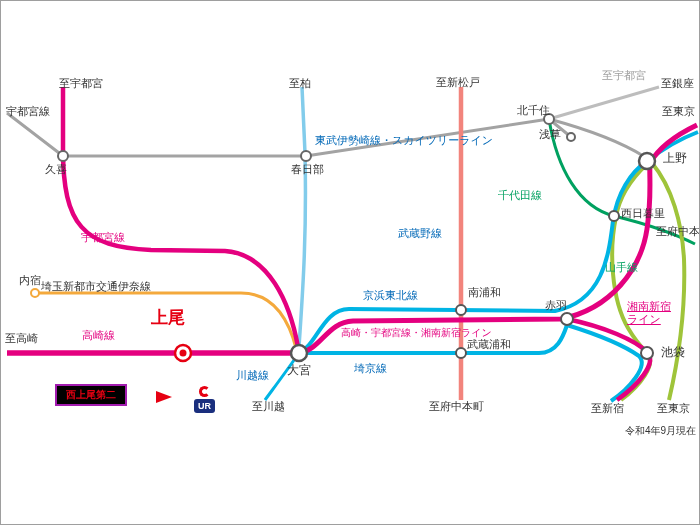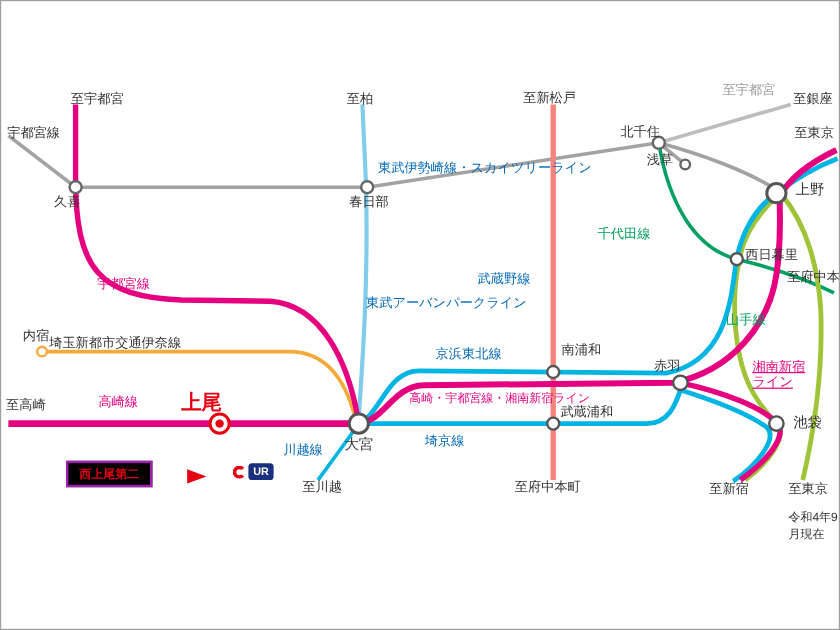--- a/index.html
+++ b/index.html
@@ -19,39 +19,39 @@
     white-space:nowrap;
     line-height:1.15;
     z-index:5;
   }
   .lbl.blue{color:#0068b7;}
   .lbl.magenta{color:#e4007f;}
   .lbl.green{color:#00a160;}
   .lbl.graytxt{color:#9d9d9d;}
   .lbl.big{font-size:12px;}
   .lbl.small10{font-size:10px;}
-  .lbl.ageo{color:#e60012;font-weight:bold;font-size:17px;margin-top:18px;}
+  .lbl.ageo{color:#e60012;font-weight:bold;font-size:17px;}
   .lbl.wrap{white-space:normal;width:48px;text-decoration:underline;}
   .callout{
     position:absolute;left:54px;top:383px;
     border:2px solid #a21caf;background:#000000;
     color:#e60012;font-weight:bold;font-size:10px;
     padding:2px 9px;z-index:6;white-space:nowrap;
   }
   .callout-arrow{
     position:absolute;left:155px;top:390px;
     width:0;height:0;
     border-top:6px solid transparent;
     border-bottom:6px solid transparent;
     border-left:16px solid #e60012;
     z-index:6;
   }
   .ur-logo{
     position:absolute;left:193px;top:385px;
-    display:flex;align-items:center;gap:2px;z-index:6;
+    display:flex;align-items:center;gap:2px;z-index:6;flex-direction:column;
   }
   .ur-mark{
     width:11px;height:11px;border-radius:50%;
     border:3px solid #e60012;border-right-color:transparent;
     box-sizing:border-box;display:inline-block;
   }
   .ur-text{
     background:#1a2f7e;color:#fff;
     font-size:9px;font-weight:bold;
     padding:1px 4px;border-radius:3px;line-height:12px;
@@ -124,33 +124,32 @@
   <div class="lbl" style="left:544px;top:298px">赤羽</div>
   <div class="lbl ageo" style="left:150px;top:307px">上尾</div>
   <div class="lbl" style="left:466px;top:337px">武蔵浦和</div>
   <div class="lbl big" style="left:286px;top:363px">大宮</div>
   <div class="lbl big" style="left:660px;top:345px">池袋</div>
 
   <div class="lbl blue" style="left:314px;top:133px">東武伊勢崎線・スカイツリーライン</div>
   <div class="lbl graytxt" style="left:601px;top:68px">至宇都宮</div>
   <div class="lbl green" style="left:497px;top:188px">千代田線</div>
   <div class="lbl magenta" style="left:80px;top:230px">宇都宮線</div>
-  <div class="lbl blue" style="left:304px;top:246px">東武アーバンパークライン</div>
   <div class="lbl blue" style="left:397px;top:226px">武蔵野線</div>
   <div class="lbl green" style="left:604px;top:260px">山手線</div>
   <div class="lbl" style="left:40px;top:279px">埼玉新都市交通伊奈線</div>
   <div class="lbl blue" style="left:362px;top:288px">京浜東北線</div>
   <div class="lbl magenta wrap" style="left:626px;top:299px">湘南新宿ライン</div>
   <div class="lbl magenta" style="left:81px;top:328px">高崎線</div>
   <div class="lbl magenta small10" style="left:340px;top:326px">高崎・宇都宮線・湘南新宿ライン</div>
   <div class="lbl blue" style="left:353px;top:361px">埼京線</div>
   <div class="lbl blue" style="left:235px;top:368px">川越線</div>
 
   <div class="callout">西上尾第二</div>
   <div class="callout-arrow"></div>
   <div class="ur-logo">
     <span class="ur-mark"></span>
     <span class="ur-text">UR</span>
   </div>
 
-  <div class="asof" style="left:656px;top:423px">令和4年9月現在</div>
+  <div class="asof" style="left:624px;top:423px">令和4年9月現在</div>
 
 </div>
 
 </body></html>

